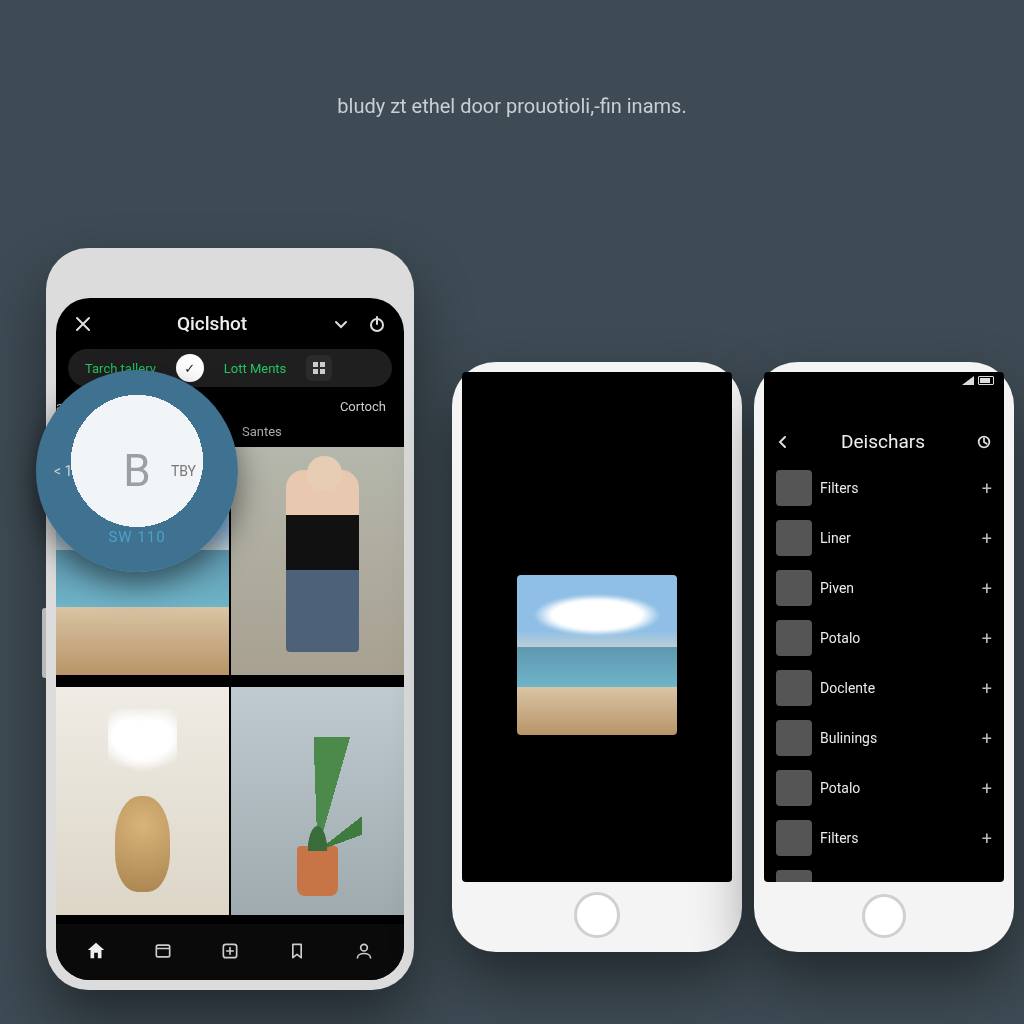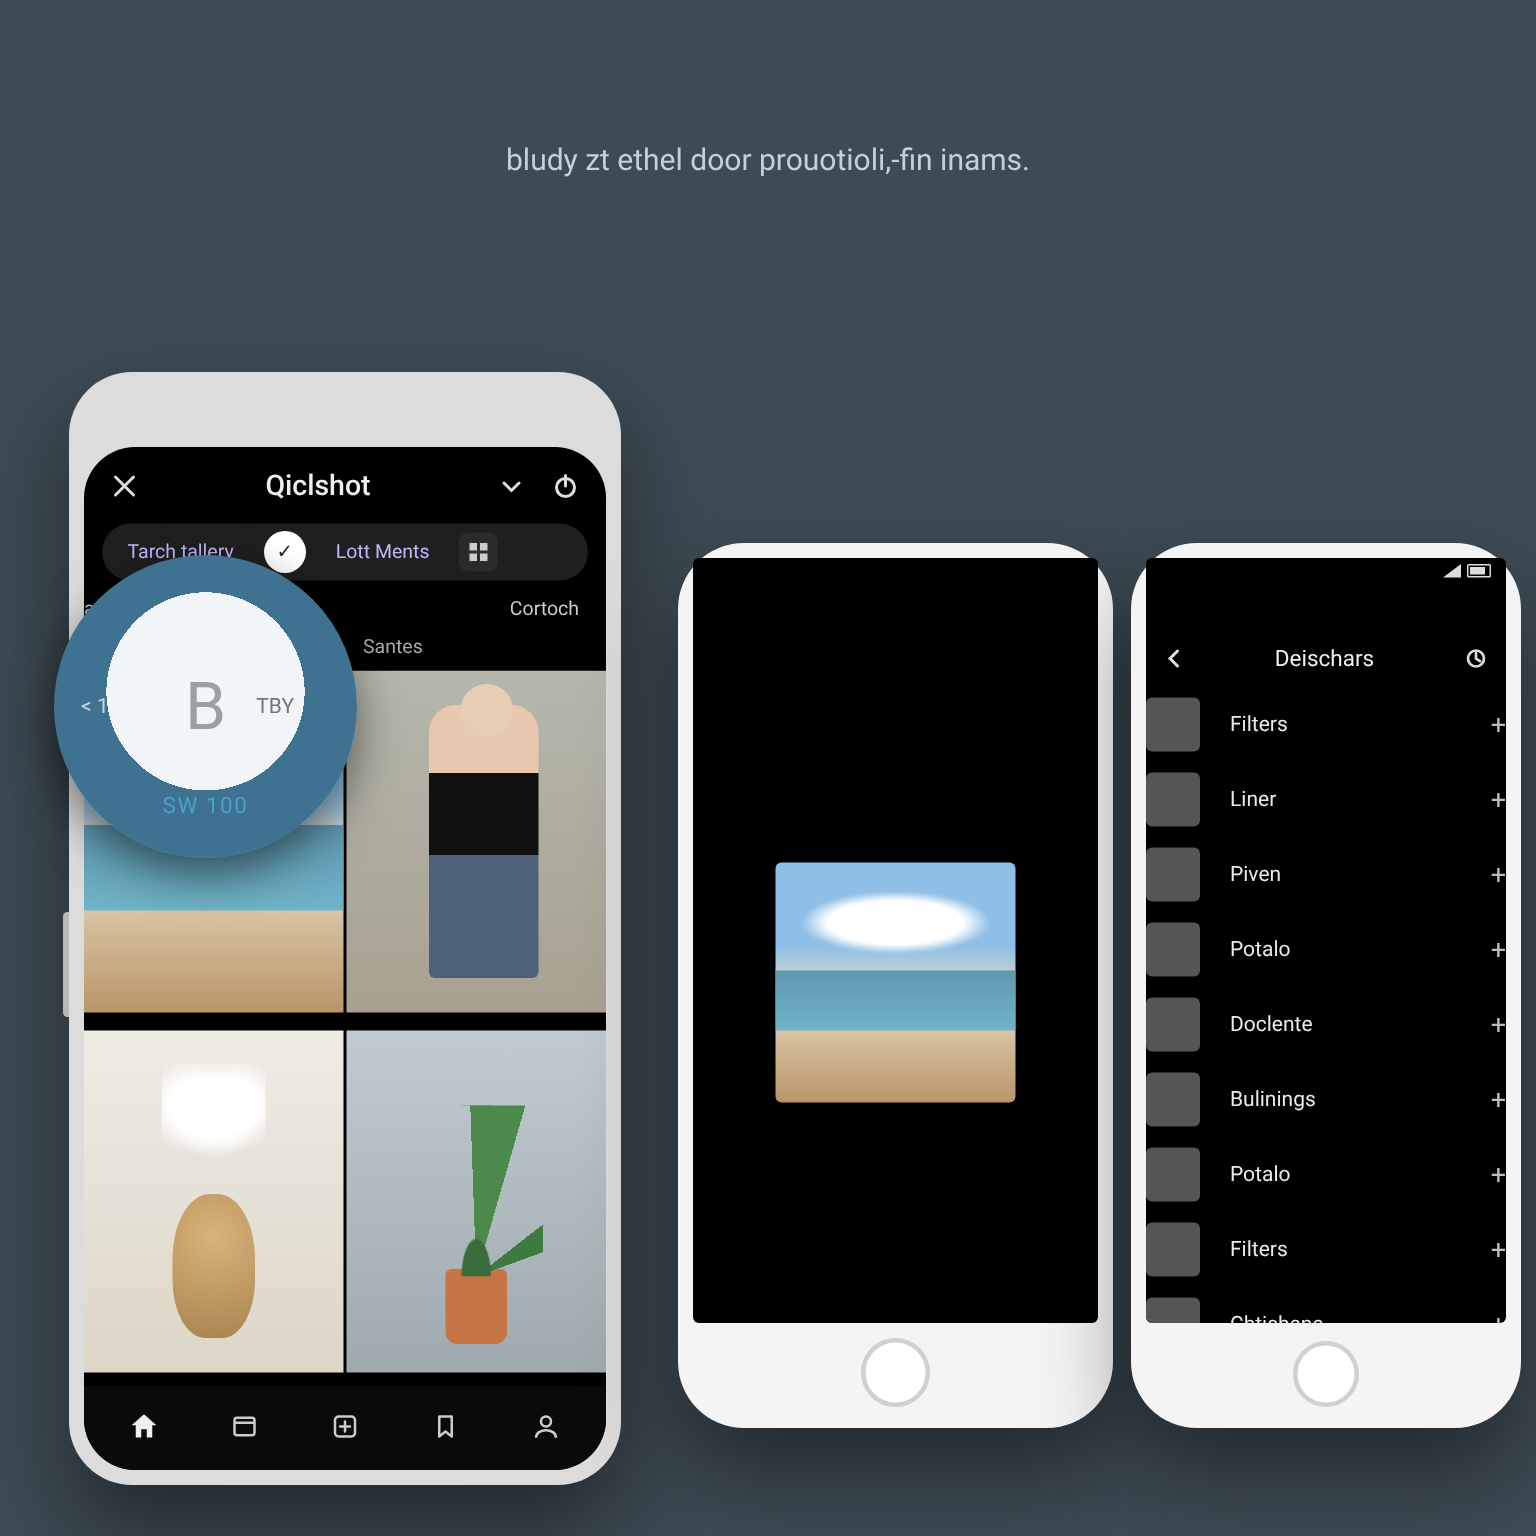--- a/index.html
+++ b/index.html
@@ -90,21 +90,21 @@
   }
   .p1-topbar .icn{width:22px;height:22px;display:flex;align-items:center;justify-content:center;color:#ddd;}
   .p1-title{flex:1;text-align:center;font-size:19px;}
   .p1-right-icons{display:flex;gap:14px;}
   .p1-chipbar{
     display:flex; align-items:center; gap:8px;
     background:#1f1f1f; border-radius:20px; margin:6px 12px; padding:5px;
     font-size:13px;
   }
   .chip{
-    padding:6px 12px; border-radius:16px; color:#c4b5fd; white-space:nowrap;
+    padding:6px 12px; border-radius:16px; color:#22c55e; white-space:nowrap;
   }
   .chip-circle{
     width:28px;height:28px;border-radius:50%;background:#fff;color:#222;
     display:flex;align-items:center;justify-content:center;font-size:13px;
   }
   .chip-sq{
     width:26px;height:26px;border-radius:6px;background:#2b2b2b;color:#ccc;
     display:flex;align-items:center;justify-content:center;font-size:14px;
   }
   .p1-subbar{
@@ -167,28 +167,28 @@
   
   .p3-status{
     display:flex;justify-content:flex-end;align-items:center; gap:4px;
     padding:4px 10px 0 10px;font-size:11px;color:#ddd;
   }
   .p3-status .sig{display:inline-block;width:0;height:0;border-style:solid;border-width:0 0 9px 12px;border-color:transparent transparent #ddd transparent;}
   .p3-status .bat{display:inline-block;width:16px;height:9px;border:1px solid #ddd;border-radius:1px;position:relative;}
   .p3-status .bat::after{content:"";position:absolute;left:1px;top:1px;width:10px;height:5px;background:#ddd;}
   .p3-top{
     display:flex;align-items:center;justify-content:space-between;
-    padding:6px 12px 10px 12px;font-size:15px;
+    padding:6px 12px 10px 12px;font-size:19px;
   }
   .p3-top .back{font-size:20px;color:#ddd;}
   .p3-top .pwr{font-size:16px;color:#ddd;}
   .p3-list{flex:1;overflow:hidden;}
   .p3-row{
-    display:flex;align-items:center;gap:20px;
-    padding:7px 0;font-size:14px;color:#eaeaea;
+    display:flex;align-items:center;gap:8px;
+    padding:7px 12px;font-size:14px;color:#eaeaea;
   }
   .p3-row .thumb{
     width:36px;height:36px;border-radius:4px;flex:none;background:#555;
   }
   .p3-row .plus{color:#bbb;font-size:18px;margin-left:auto;}
   .th-people{background:linear-gradient(135deg,#caa 0%,#a77 100%);}
   .th-flowers{background:linear-gradient(180deg,#f3ede0,#cdbfa5);}
   .th-house{background:linear-gradient(180deg,#9cc6e2 0%,#7a5a3e 100%);}
   .th-beach{background:linear-gradient(180deg,#8fbfe6 0%,#bfa074 100%);}
   .th-interior{background:linear-gradient(135deg,#7a5b3c,#4b3823);}
@@ -308,21 +308,21 @@
           </svg>
       </span>
     </div>
   </div>
 </div>
 
 <div class="big-circle">
   <span class="B">B</span>
   <span class="lt1">&lt; 1</span>
   <span class="tby">TBY</span>
-  <span class="sw">SW 100</span>
+  <span class="sw">SW 110</span>
 </div>
 
 <div id="phone-mid" class="phone">
   <div class="earpiece"></div>
   <div class="cam"></div>
   <div class="screen">
     <div class="notch-pad"></div>
     <div class="p2-center">
       <div class="p2-thumb beach">
         <div class="cloud"></div>

